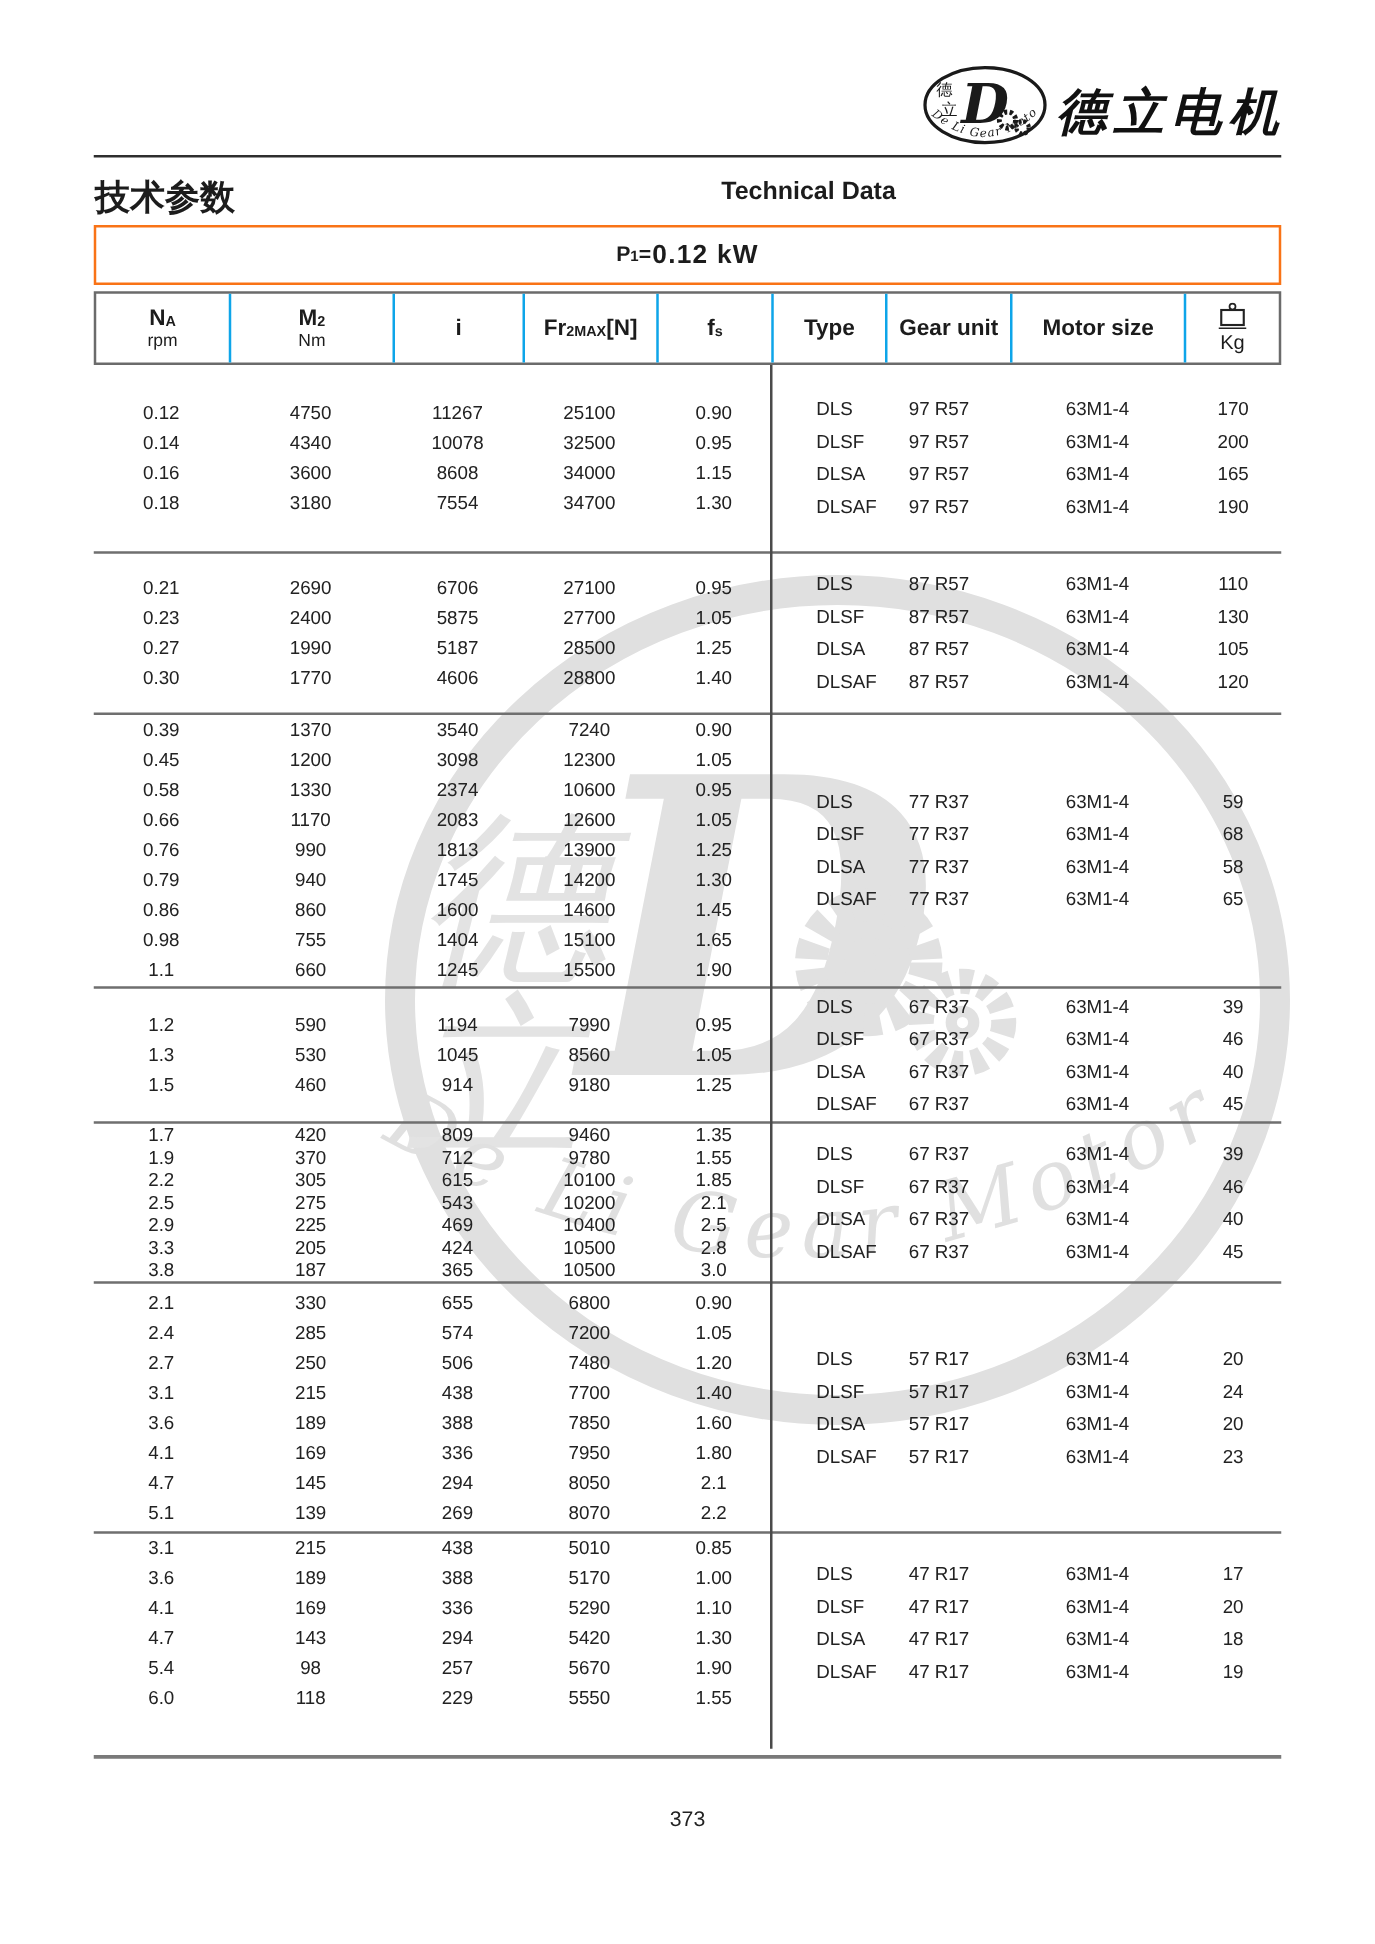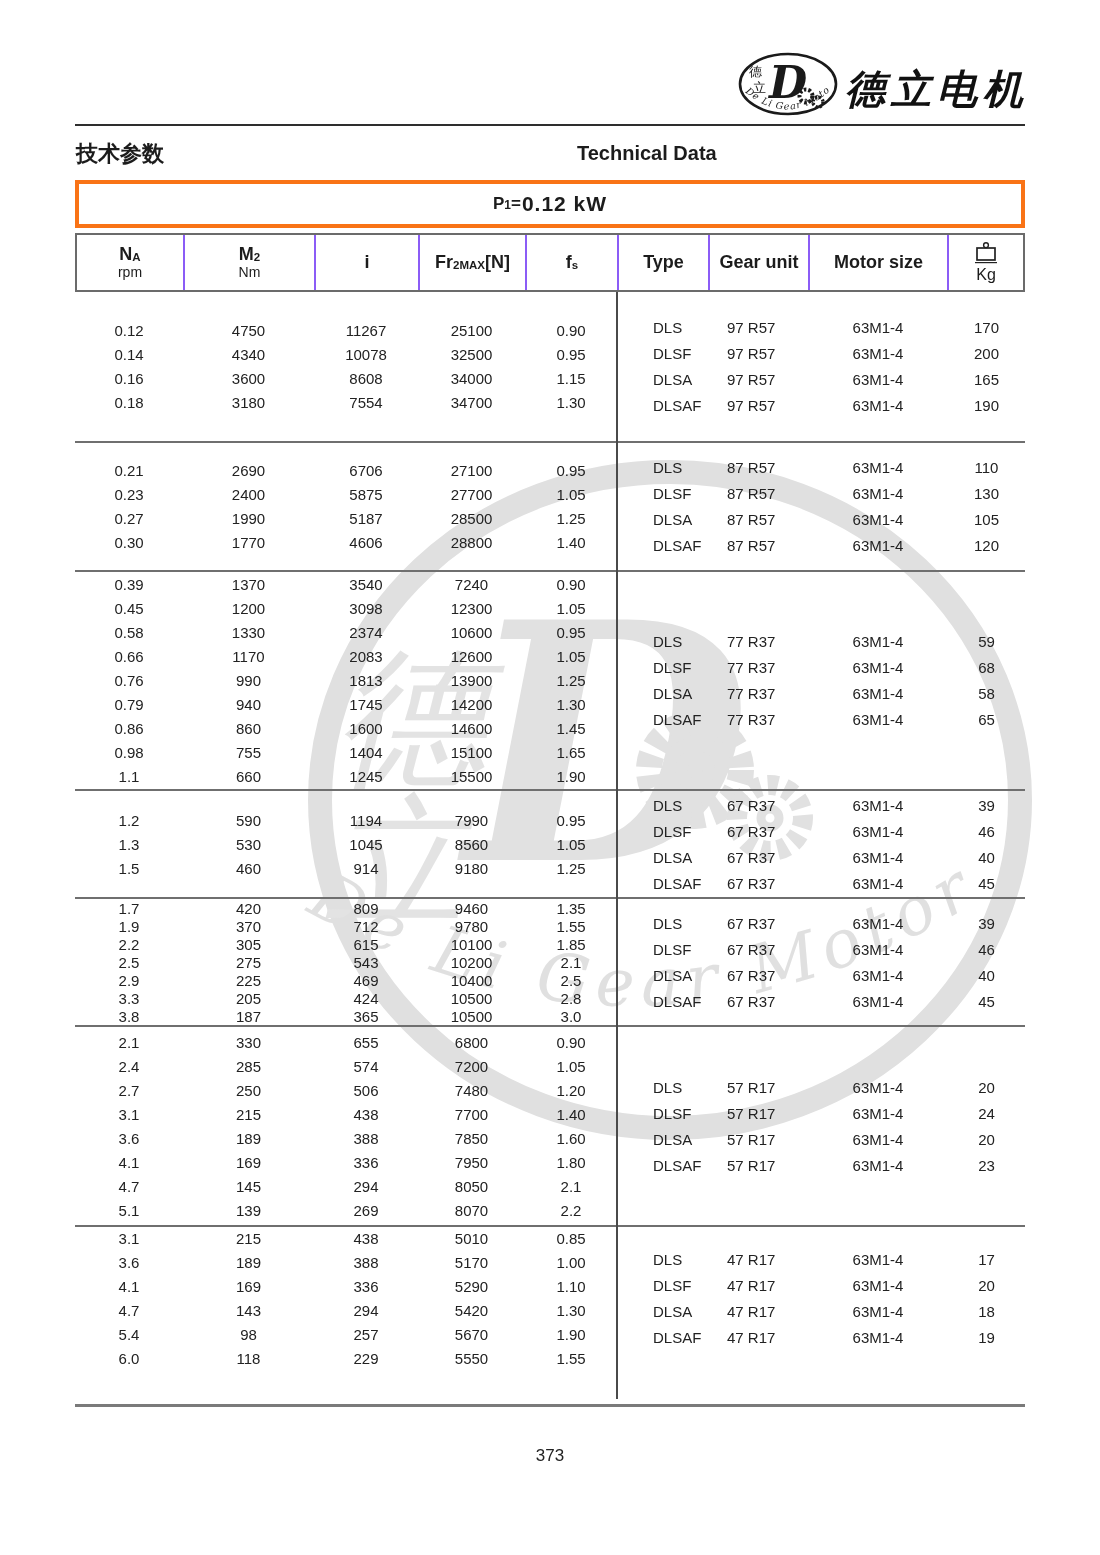--- a/index.html
+++ b/index.html
@@ -14,38 +14,38 @@
   
   .watermark{position:absolute;left:265px;top:440px;width:790px;height:710px;z-index:0;pointer-events:none;}
   
   .logo-emblem{position:absolute;left:735px;top:52px;width:106px;height:72px;z-index:2;}
   .brand-zh{
     position:absolute;left:845px;top:62px;width:190px;z-index:2;
     font-family:"DejaVu Serif", serif;font-weight:bold;font-style:italic;
     font-size:40px;letter-spacing:6px;white-space:nowrap;color:#111;
   }
   .top-rule{position:absolute;left:75px;top:124px;width:950px;height:2px;background:#2e2e2e;z-index:2;}
-  .section-zh{position:absolute;left:76px;top:139px;font-size:22px;font-weight:bold;z-index:2;}
+  .section-zh{position:absolute;left:76px;top:139px;font-size:28px;font-weight:bold;z-index:2;}
   .section-en{position:absolute;left:577px;top:142px;font-size:20px;font-weight:bold;z-index:2;}
   
   .power-box{
     position:absolute;left:75px;top:180px;width:950px;height:48px;z-index:2;
-    border:4px solid #f97316;box-sizing:border-box;background:transparent;
+    border:2px solid #f97316;box-sizing:border-box;background:transparent;
     display:flex;align-items:center;justify-content:center;
   }
   .power-prefix{font-size:17px;font-weight:bold;letter-spacing:0;}
   .power-sub{font-size:12px;font-weight:bold;}
   .power-value{font-size:21px;font-weight:bold;letter-spacing:1px;margin-left:1px;}
   
   .table-header{
     position:absolute;left:75px;top:233px;width:950px;height:59px;z-index:2;
     border:2px solid #6b6b6b;box-sizing:border-box;background:transparent;
     display:grid;grid-template-columns:108px 131px 104px 107px 92px 91px 100px 139px 1fr;
   }
-  .th{display:flex;flex-direction:column;align-items:center;justify-content:center;border-right:2px solid #8b5cf6;}
+  .th{display:flex;flex-direction:column;align-items:center;justify-content:center;border-right:2px solid #0ea5e9;}
   .th:last-child{border-right:none;}
   .th-main{font-weight:bold;font-size:18px;line-height:1.05;}
   .th-sub{font-size:11.5px;font-weight:bold;position:relative;top:1px;}
   .th-suffix{font-size:18px;font-weight:bold;}
   .th-unit{font-size:14px;font-weight:normal;margin-top:1px;}
   .th-kg-label{font-size:16px;font-weight:normal;margin-top:2px;}
   .weight-icon{display:block;}
   
   .data-area{position:absolute;left:75px;top:292px;width:950px;height:1143px;z-index:2;}
   .v-divider{position:absolute;left:541px;top:0;bottom:36px;width:2px;background:#4a4a4a;}

